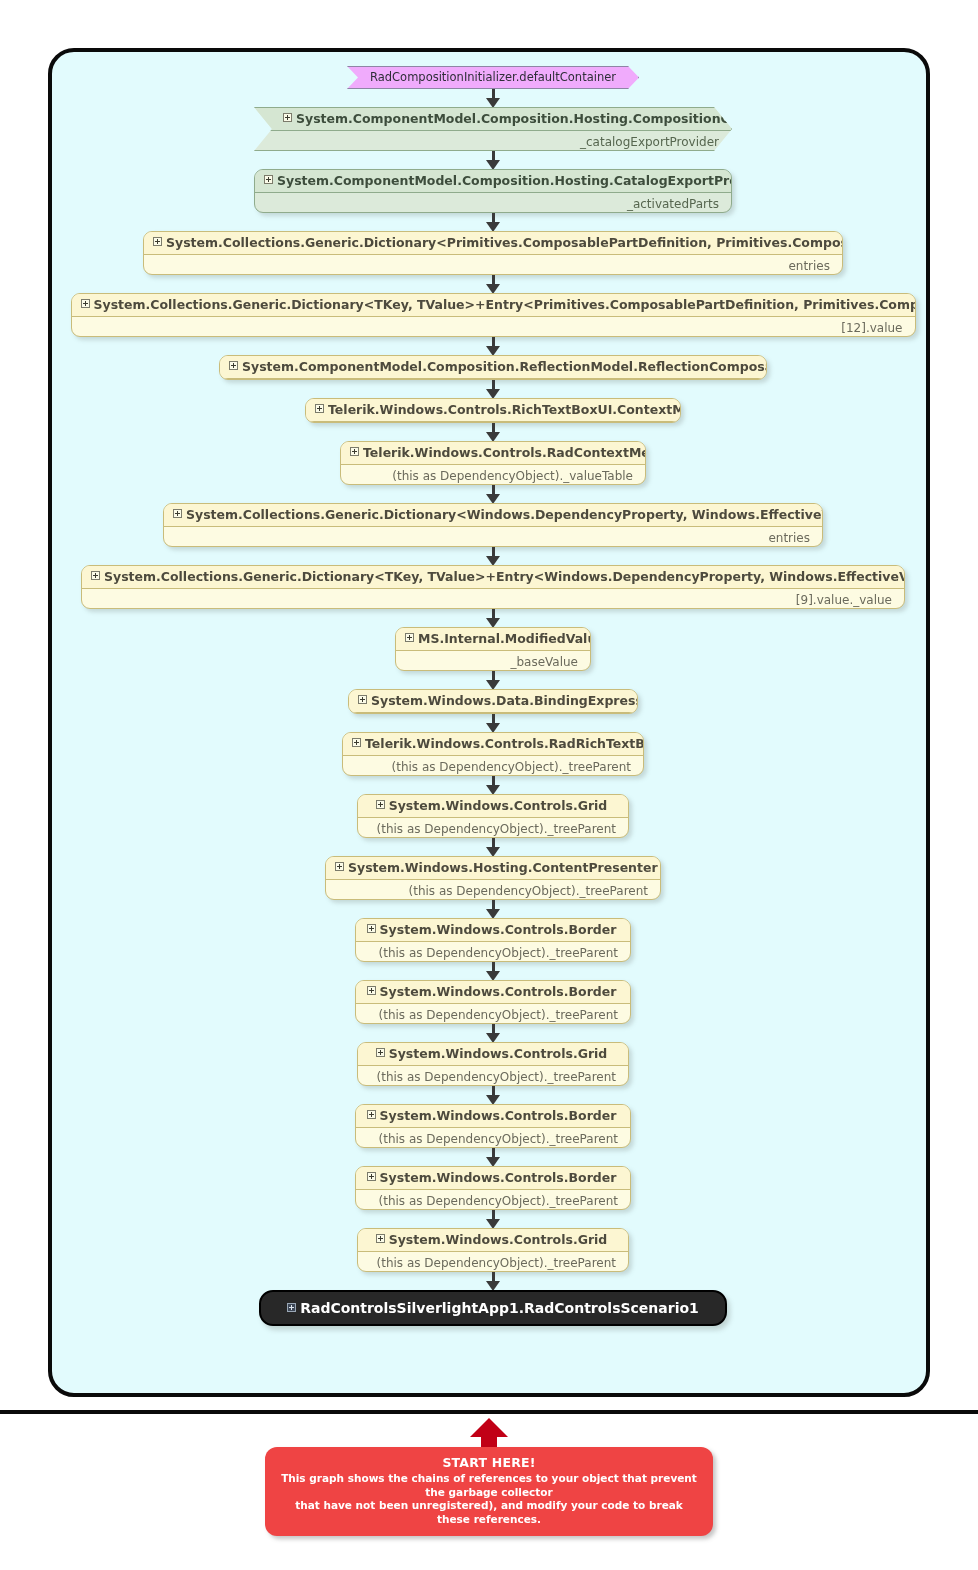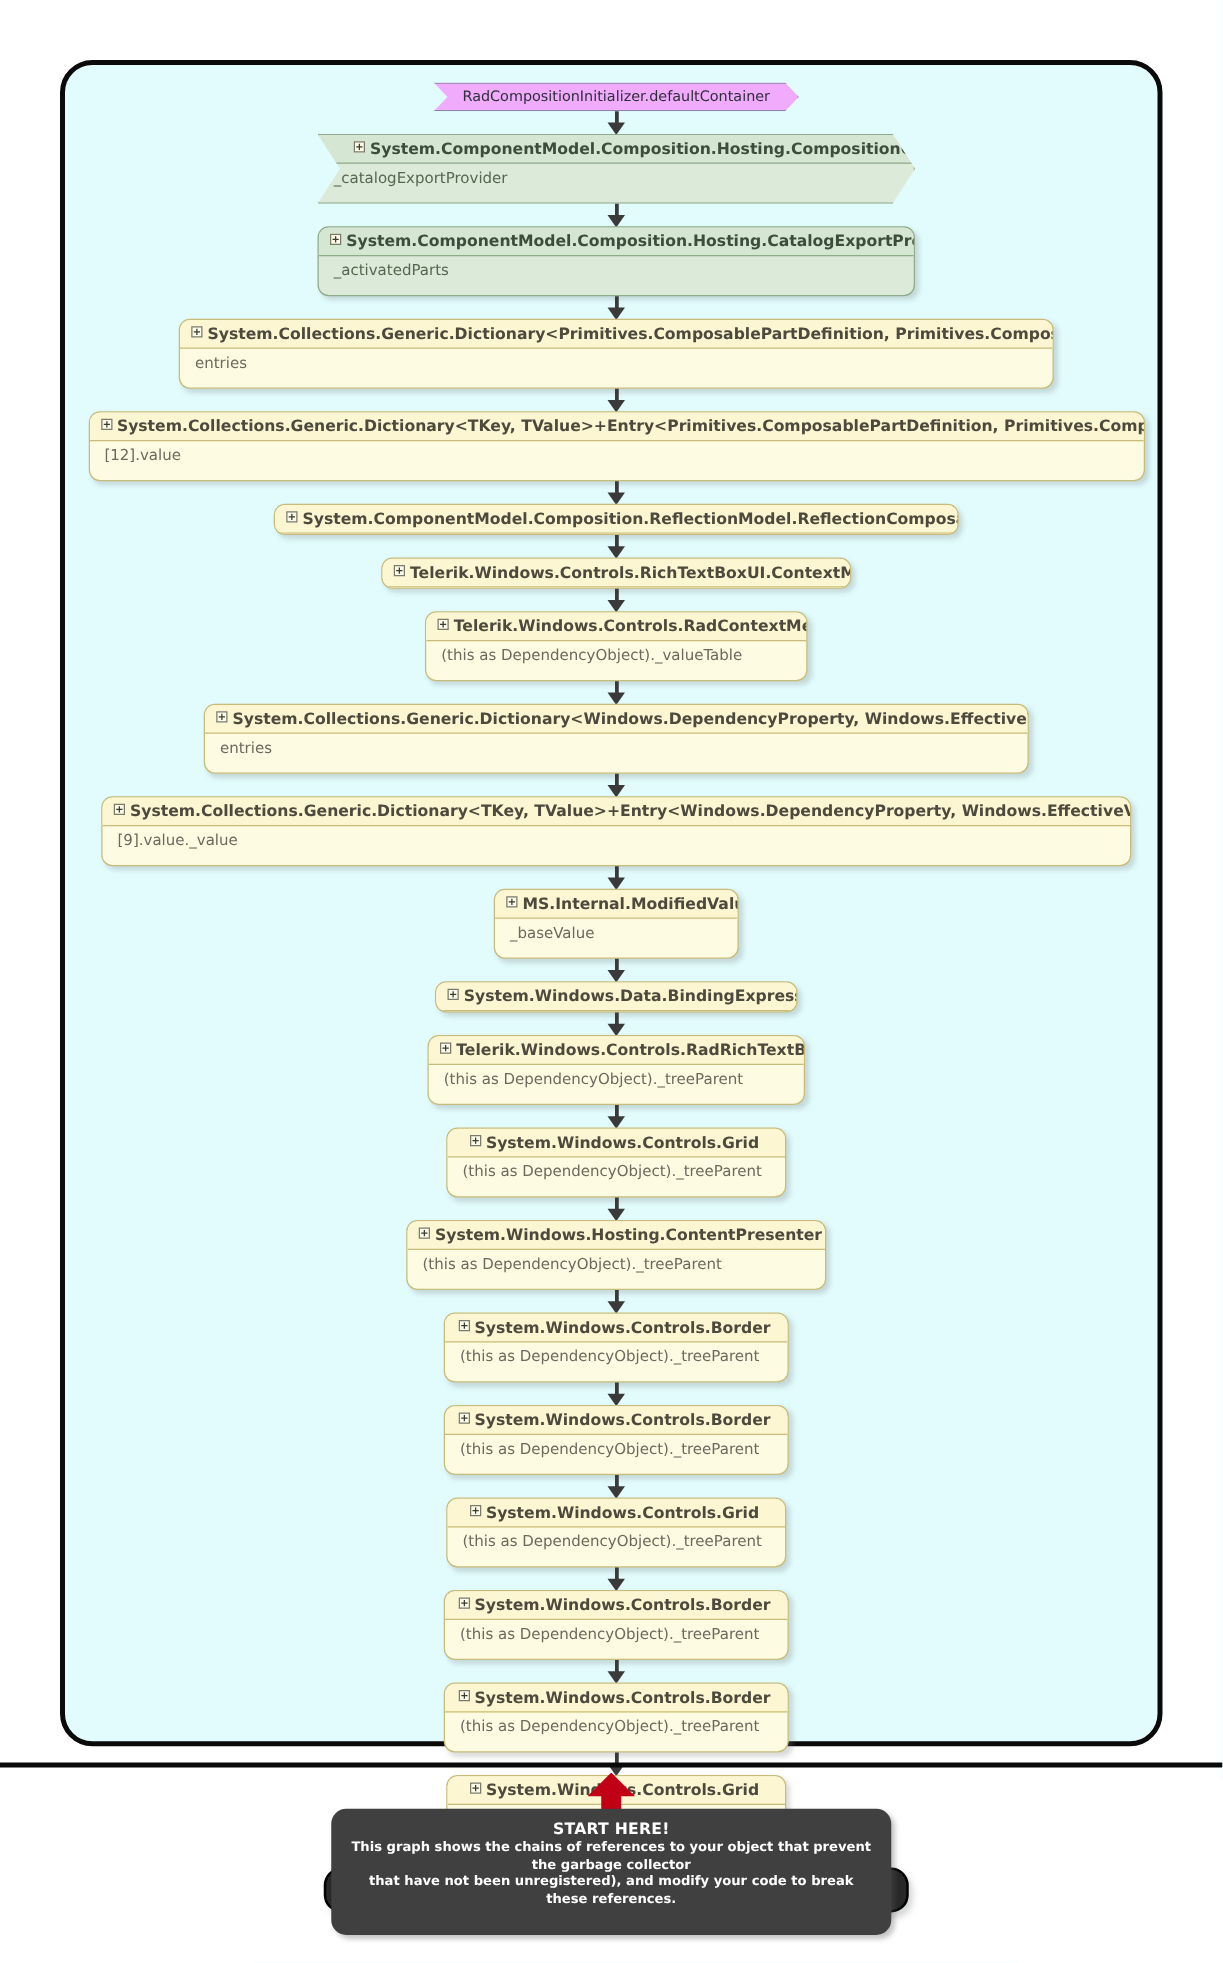--- a/index.html
+++ b/index.html
@@ -86,24 +86,24 @@
     padding: 3px 12px 3px 9px;
     font-size: 12.5px;
     font-weight: bold;
     color: #4d4a3d;
     white-space: nowrap;
     text-align: center;
     line-height: 16px;
   }
   .node .nbody {
     box-sizing: border-box;
-    padding: 3px 12px 12px 12px;
+    padding: 3px 12px 0 12px;
     font-size: 12px;
     color: #6b6a5c;
-    text-align: left;
+    text-align: right;
     white-space: nowrap;
     line-height: 16px;
   }
   .node .nbody .bline { display: block; }
 
   .plus-icon {
     display: inline-block;
     width: 9px;
     height: 9px;
     box-sizing: border-box;
@@ -211,24 +211,24 @@
     top: 1418px;
     width: 38px;
     height: 44px;
   }
   #callout-box {
     position: absolute;
     left: 265px;
     top: 1447px;
     width: 448px;
     box-sizing: border-box;
-    background: #404040;
+    background: #ef4444;
     border-radius: 12px;
     box-shadow: 3px 3px 4px rgba(90,90,90,0.35);
-    padding: 7px 14px 22px 14px;
+    padding: 7px 14px 10px 14px;
     text-align: center;
   }
   #callout-title {
     font-size: 12.5px;
     font-weight: bold;
     color: #ffffff;
     line-height: 17px;
     letter-spacing: 0.2px;
   }
   #callout-body {

